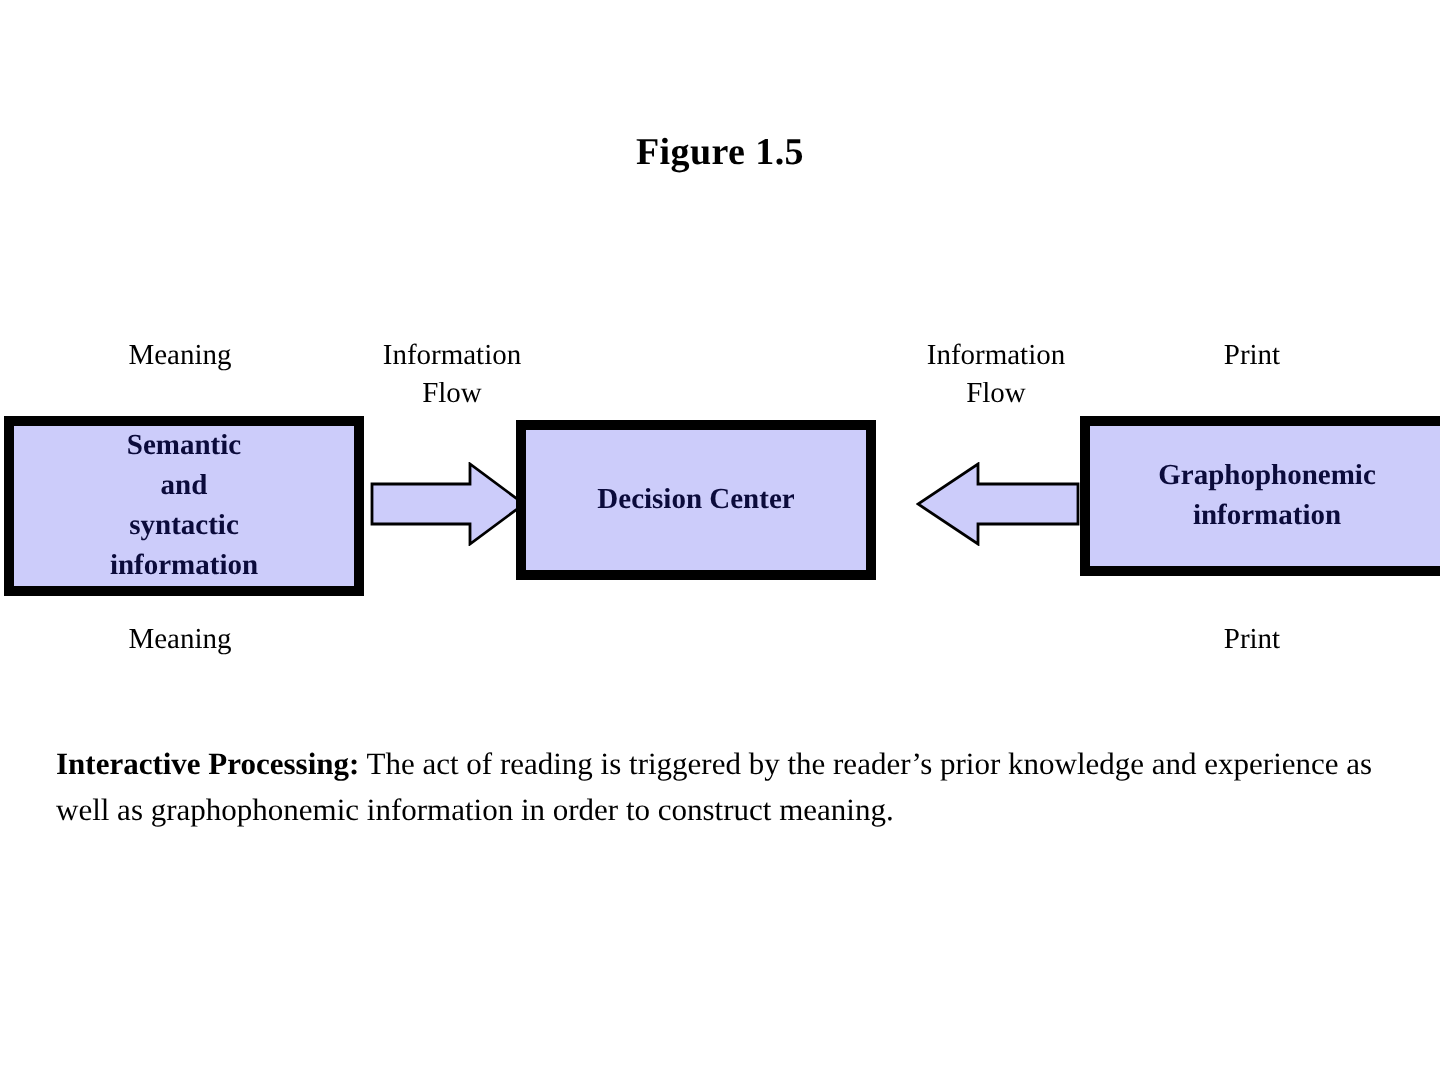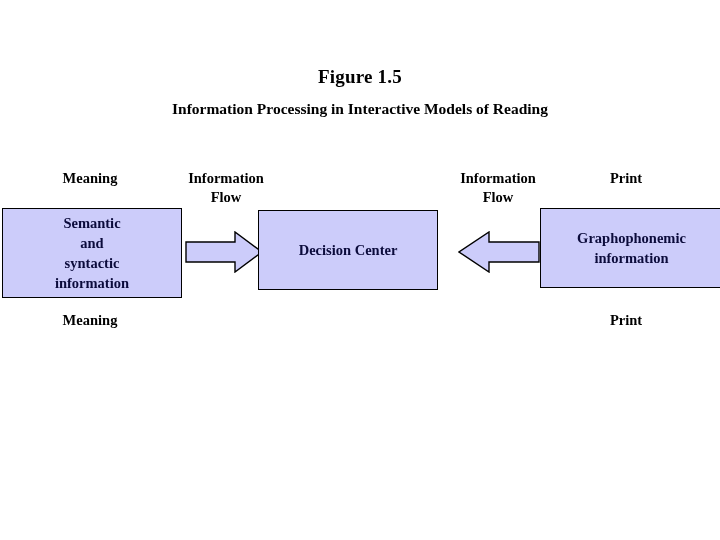--- a/index.html
+++ b/index.html
@@ -42,38 +42,38 @@
     width: 720px;
     text-align: center;
     font-size: 15.5px;
     font-weight: bold;
   }
 
   
   .caption {
     position: absolute;
     font-size: 14.5px;
-    font-weight: bold;
+    font-weight: normal;
     text-align: center;
     line-height: 19px;
     color: #000000;
     white-space: pre-line;
   }
   .cap-meaning-top   { left: 22px;  top: 169px; width: 136px; }
   .cap-flow-left     { left: 158px; top: 169px; width: 136px; }
   .cap-flow-right    { left: 430px; top: 169px; width: 136px; }
   .cap-print-top     { left: 566px; top: 169px; width: 120px; }
   .cap-meaning-bot   { left: 22px;  top: 311px; width: 136px; }
   .cap-print-bot     { left: 566px; top: 311px; width: 120px; }
 
   
   .box {
     position: absolute;
     background: #ccccfa;
-    border: 1px solid #000000;
+    border: 5px solid #000000;
     box-sizing: border-box;
     display: flex;
     align-items: center;
     justify-content: center;
     text-align: center;
     font-weight: bold;
     color: #0b0b3b;
     line-height: 20px;
     white-space: pre-line;
   }
@@ -140,21 +140,20 @@
     color: #000000;
   }
 </style>
 </head>
 <body>
 
 <div id="slide">
 
   <div class="title-main">Figure 1.5</div>
 
-  <div class="title-sub">Information Processing in Interactive Models of Reading</div>
 
   <div class="caption cap-meaning-top">Meaning</div>
 
   <div class="caption cap-flow-left">Information
 Flow</div>
 
   <div class="caption cap-flow-right">Information
 Flow</div>
 
   <div class="caption cap-print-top">Print</div>
@@ -178,15 +177,18 @@
     </svg>
   </div>
 
   <div class="box box-grapho">Graphophonemic
 information</div>
 
   <div class="caption cap-meaning-bot">Meaning</div>
 
   <div class="caption cap-print-bot">Print</div>
 
+  <div class="body-para">
+    <span class="lead">Interactive Processing:</span><span>  The act of reading is triggered by the reader’s prior knowledge and experience as well as graphophonemic information in order to construct meaning.</span>
+  </div>
 
 
 </div>
 
 </body></html>

